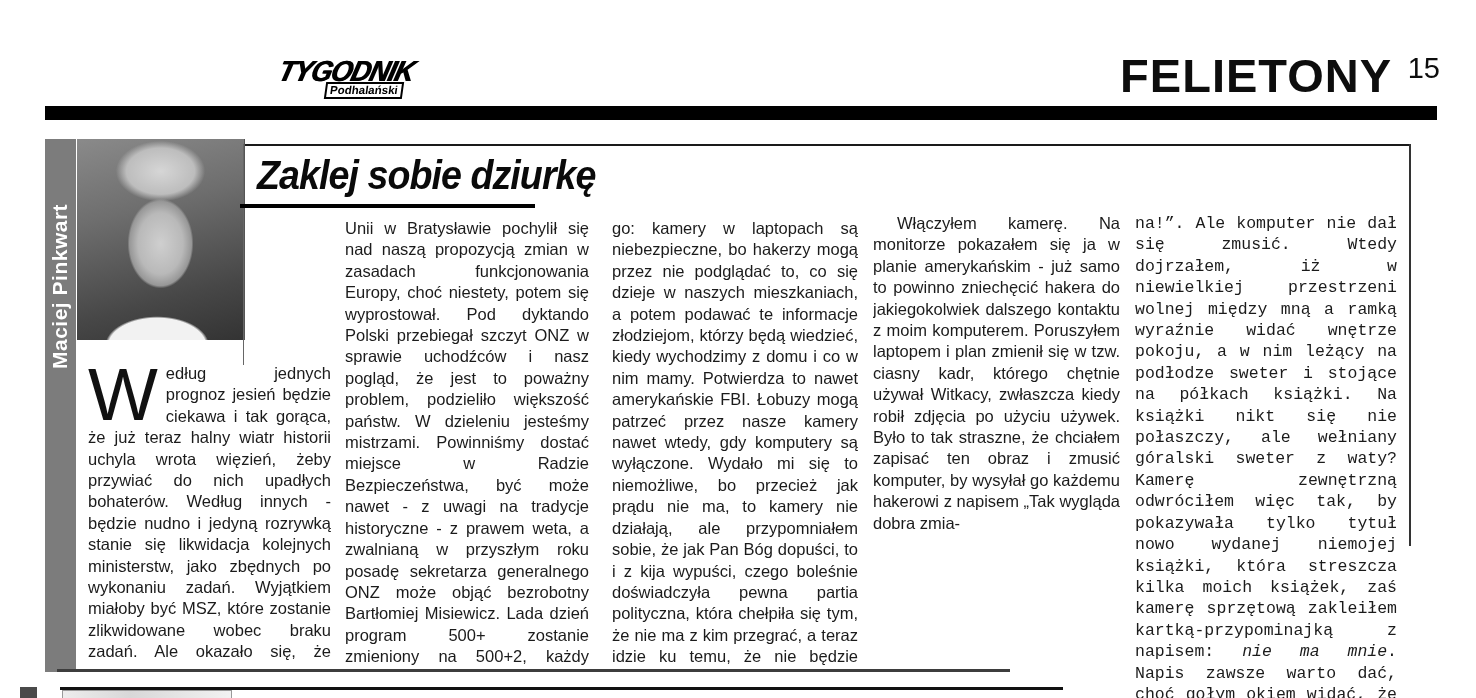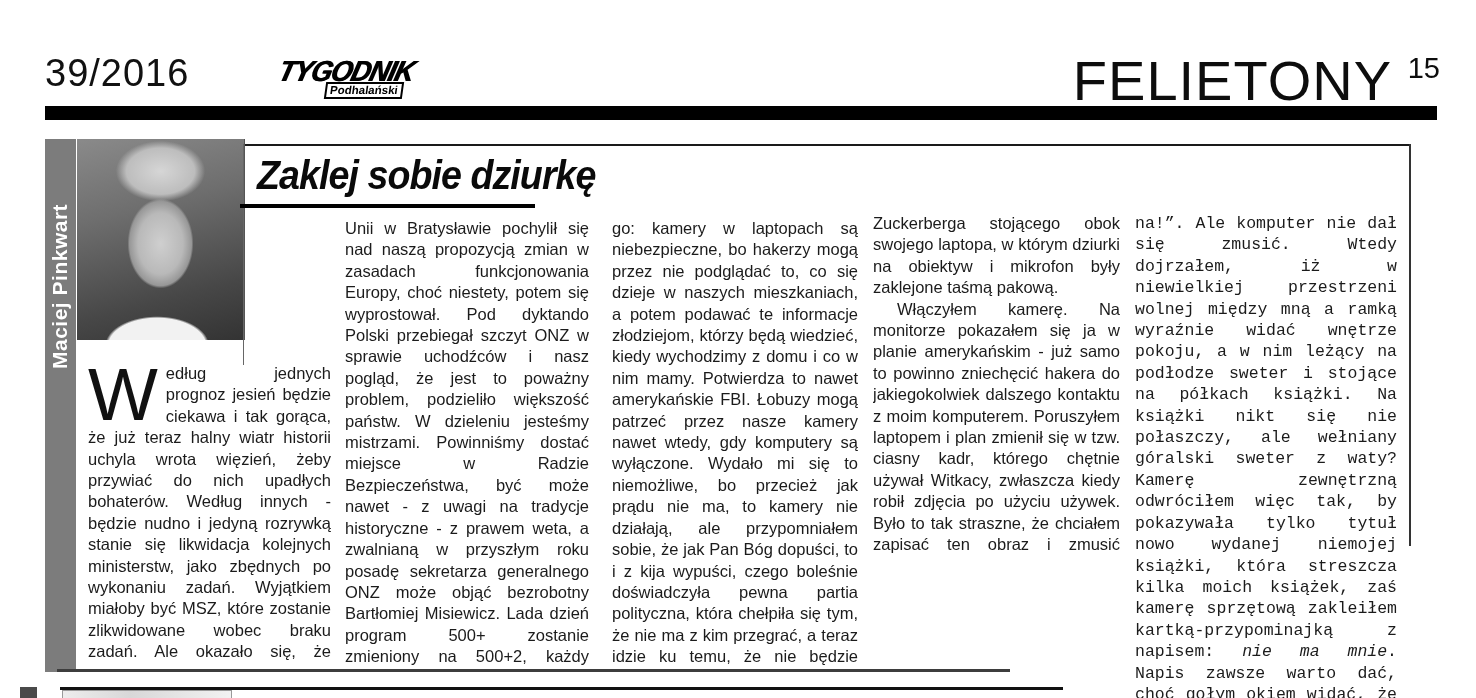--- a/index.html
+++ b/index.html
@@ -24,21 +24,21 @@
     text-shadow:1px 0 #000;
   }
   .logo-sub{
     position:absolute;left:42px;top:27px;
     font-size:11.5px;font-weight:700;color:#000;background:#fff;
     border:2px solid #000;padding:0 3px 1px 3px;
     transform:skewX(-8deg);white-space:nowrap;
   }
   .section{
     position:absolute;right:84px;top:48px;
-    font-size:56px;font-weight:400;letter-spacing:1px;color:#0d0d0d;
+    font-size:47px;font-weight:700;letter-spacing:1px;color:#0d0d0d;
   }
   .pageno{
     position:absolute;right:36px;top:52px;
     font-size:29px;font-weight:400;color:#0d0d0d;
   }
   .header-rule{
     position:absolute;left:45px;top:106px;width:1392px;height:14px;background:#000;
   }
   
   .author-bar{
@@ -110,21 +110,20 @@
     background:linear-gradient(90deg,#ededed 0%,#d8d8d8 40%,#f2f2f2 100%);
     border:1px solid #9a9a9a;border-bottom:none;
   }
   .next-edge{position:absolute;left:20px;top:687px;width:17px;height:11px;background:#4a4a4a;}
 </style>
 </head>
 <body>
 
 <div class="page">
 
-  <div class="issue">39/2016</div>
 
   <div class="logo">
     <div class="logo-main">TYGODNIK</div>
     <div class="logo-sub">Podhalański</div>
   </div>
 
   <div class="section">FELIETONY</div>
   <div class="pageno">15</div>
   <div class="header-rule"></div>
 
@@ -147,21 +146,20 @@
 
   <div class="col col2">
     <p>Unii w Bratysławie pochylił się nad naszą propozycją zmian w zasadach funkcjonowania Europy, choć niestety, potem się wyprostował. Pod dyktando Polski przebiegał szczyt ONZ w sprawie uchodźców i nasz pogląd, że jest to poważny problem, podzieliło większość państw. W dzieleniu jesteśmy mistrzami. Powinniśmy dostać miejsce w Radzie Bezpieczeństwa, być może nawet - z uwagi na tradycje historyczne - z prawem weta, a zwalnianą w przyszłym roku posadę sekretarza generalnego ONZ może objąć bezrobotny Bartłomiej Misiewicz. Lada dzień program 500+ zostanie zmieniony na 500+2, każdy bezdomny dostanie nowe mieszkanie, każdy rowerzysta - samochód, a każdy pies - kota. A media podają informację jak z sezonu ogórkowe-</p>
   </div>
 
   <div class="col col3">
     <p>go: kamery w laptopach są niebezpieczne, bo hakerzy mogą przez nie podglądać to, co się dzieje w naszych mieszkaniach, a potem podawać te informacje złodziejom, którzy będą wiedzieć, kiedy wychodzimy z domu i co w nim mamy. Potwierdza to nawet amerykańskie FBI. Łobuzy mogą patrzeć przez nasze kamery nawet wtedy, gdy komputery są wyłączone. Wydało mi się to niemożliwe, bo przecież jak prądu nie ma, to kamery nie działają, ale przypomniałem sobie, że jak Pan Bóg dopuści, to i z kija wypuści, czego boleśnie doświadczyła pewna partia polityczna, która chełpiła się tym, że nie ma z kim przegrać, a teraz idzie ku temu, że nie będzie miała z kim wygrać. By uwiarygodnić tę wiadomość, pokazano fotografię twórcy Facebooka Marka</p>
   </div>
 
   <div class="col col4">
-    <p>Zuckerberga stojącego obok swojego laptopa, w którym dziurki na obiektyw i mikrofon były zaklejone taśmą pakową.</p>
     <p class="indent">Włączyłem kamerę. Na monitorze pokazałem się ja w planie amerykańskim - już samo to powinno zniechęcić hakera do jakiegokolwiek dalszego kontaktu z moim komputerem. Poruszyłem laptopem i plan zmienił się w tzw. ciasny kadr, którego chętnie używał Witkacy, zwłaszcza kiedy robił zdjęcia po użyciu używek. Było to tak straszne, że chciałem zapisać ten obraz i zmusić komputer, by wysyłał go każdemu hakerowi z napisem „Tak wygląda dobra zmia-</p>
   </div>
 
   <div class="col col5">
     <p><span>na!”. Ale komputer nie dał się zmusić. Wtedy dojrzałem, iż w niewielkiej przestrzeni wolnej między mną a ramką wyraźnie widać wnętrze pokoju, a w nim leżący na podłodze sweter i stojące na półkach książki. Na książki nikt się nie połaszczy, ale wełniany góralski sweter z waty? Kamerę zewnętrzną odwróciłem więc tak, by pokazywała tylko tytuł nowo wydanej niemojej książki, która streszcza kilka moich książek, zaś kamerę sprzętową zakleiłem kartką-przypominajką z napisem: </span><span class="it">nie ma mnie</span><span>. Napis zawsze warto dać, choć gołym okiem widać, że kłamie.</span></p>
     <div class="signature">Maciej Pinkwart</div>
   </div>
 
   <div class="bottom-rule"></div>
 

